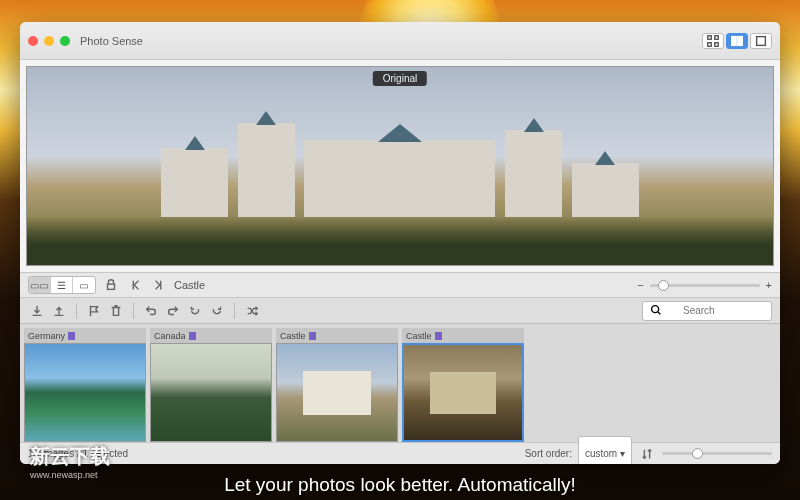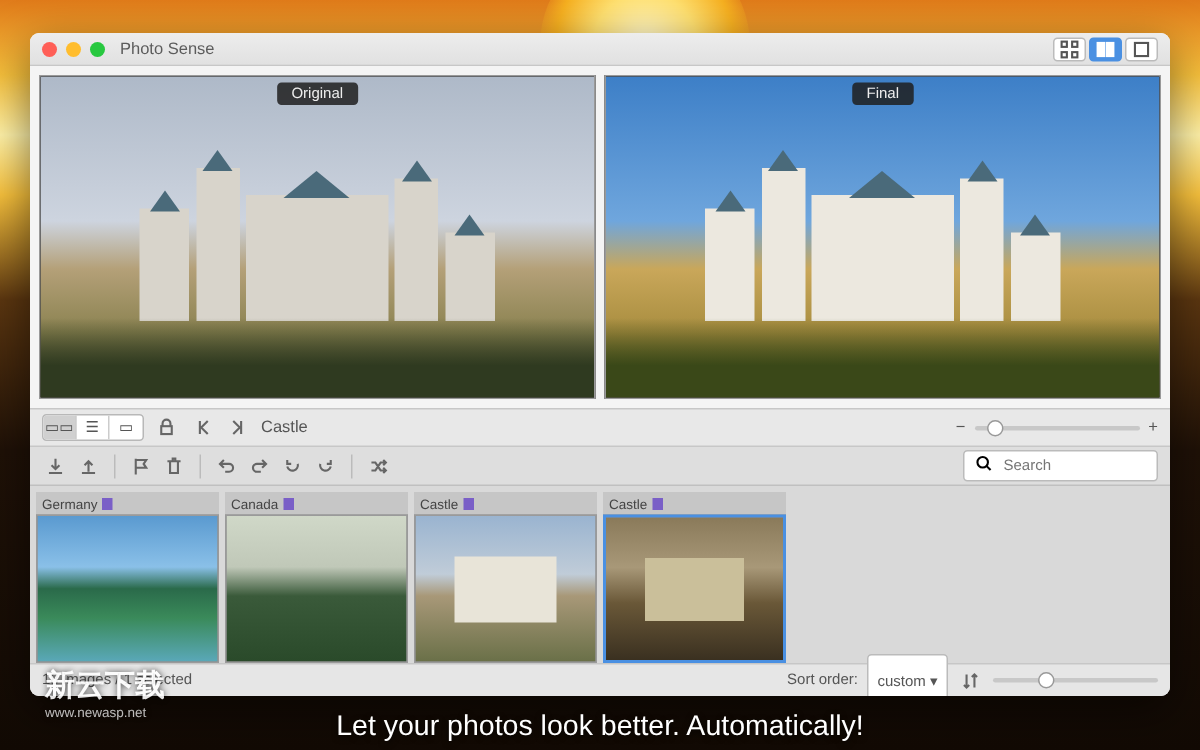--- a/index.html
+++ b/index.html
@@ -11,21 +11,21 @@
     overflow: hidden;
     position: relative;
     background: linear-gradient(to bottom,#e07b1a 0%,#f6c03c 10%,#fff2a8 18%,#f6c03c 26%,#5b3610 40%,#1f1107 60%,#120a04 100%);
   }
   .sun { position:absolute; top:-40px; left:360px; width:140px; height:140px; border-radius:50%; background:radial-gradient(circle,#fff9d0 0%,#ffe070 35%,#f6b020 60%,rgba(246,176,32,0) 75%); }
   .window {
     position:absolute; top:22px; left:20px; right:20px; bottom:36px;
     background:#f4f4f4; border-radius:6px; box-shadow:0 10px 30px rgba(0,0,0,0.5);
     display:flex; flex-direction:column; overflow:hidden;
   }
-  .titlebar { height:22px; background:linear-gradient(#ededed,#e1e1e1); display:flex; align-items:center; padding:0 8px; border-bottom:1px solid #c7c7c7; }
+  .titlebar { height:38px; background:linear-gradient(#ededed,#e1e1e1); display:flex; align-items:center; padding:0 8px; border-bottom:1px solid #c7c7c7; }
   .traffic { display:flex; gap:6px; }
   .dot { width:10px; height:10px; border-radius:50%; }
   .dot.r{background:#ff5f57}.dot.y{background:#ffbd2e}.dot.g{background:#28c840}
   .title { margin-left:10px; color:#5c5c5c; font-size:11px; }
   .view-switch { margin-left:auto; display:flex; gap:2px; }
   .vbtn { width:22px; height:16px; background:#fff; border:1px solid #bbb; border-radius:3px; display:flex; align-items:center; justify-content:center; color:#555; }
   .vbtn.active { background:#4a90e2; color:#fff; border-color:#4a90e2; }
   .content { flex:1; display:flex; }
   .main { flex:1; display:flex; flex-direction:column; }
   .compare { flex:1; display:flex; gap:6px; padding:6px; background:#f4f4f4; }
@@ -48,21 +48,21 @@
   .seg .s { width:22px; height:16px; display:flex; align-items:center; justify-content:center; border-right:1px solid #ccc; font-size:10px; }
   .seg .s:last-child{border-right:none}
   .seg .s.active{background:#d0d0d0}
   .ibtn { width:18px; height:16px; display:flex; align-items:center; justify-content:center; color:#666; cursor:pointer; }
   .spacer{flex:1}
   .zoom { display:flex; align-items:center; gap:6px; }
   .track { width:110px; height:3px; background:#c8c8c8; border-radius:2px; position:relative; }
   .knob { position:absolute; top:-4px; width:11px; height:11px; background:#fff; border:1px solid #999; border-radius:50%; }
   .toolbar2 { height:26px; background:#dedede; border-bottom:1px solid #c0c0c0; display:flex; align-items:center; padding:0 8px; gap:4px; }
   .sep { width:1px; height:16px; background:#bbb; margin:0 4px; }
-  .search { margin-left:auto; display:flex; align-items:center; background:#fff; border:1px solid #bbb; border-radius:3px; padding:1px 6px; gap:6px; width:130px; }
+  .search { margin-left:auto; display:flex; align-items:center; background:#fff; border:1px solid #bbb; border-radius:3px; padding:1px 6px; gap:20px; width:130px; }
   .search input { border:none; outline:none; font-size:10px; width:100%; background:transparent; }
   .strip { height:118px; background:#d9d9d9; display:flex; overflow:hidden; padding:4px 4px 0 4px; gap:4px; }
   .thumb { flex:0 0 122px; display:flex; flex-direction:column; }
   .thead { height:15px; background:#c6c6c6; display:flex; align-items:center; padding:0 4px; font-size:9px; color:#444; gap:3px; }
   .tflag { width:7px; height:8px; background:#7a5fc7; }
   .timg { flex:1; border:1px solid #9a9a9a; background:#888; position:relative; overflow:hidden; }
   .thumb.sel .timg { border:2px solid #4a90e2; }
   .bottombar { height:22px; background:#e6e6e6; border-top:1px solid #c7c7c7; display:flex; align-items:center; padding:0 8px; font-size:10px; color:#555; gap:6px; }
   .select { background:#fff; border:1px solid #bbb; border-radius:3px; padding:11px 6px; font-size:10px; }
   .tagline { position:absolute; bottom:4px; left:0; right:0; text-align:center; color:#fff; font-size:19px; font-weight:500; text-shadow:0 1px 4px rgba(0,0,0,0.8); }
@@ -135,42 +135,20 @@
               </div>
               <div class="tower o t4">
                 <div class="roof"></div>
               </div>
               <div class="tower o t5">
                 <div class="roof"></div>
               </div>
             </div>
           <div class="trees o"></div>
         </div>
-        <div class="pane">
-          <div class="badge">Final</div>
-          <div class="sky f"></div>
-          <div class="castle">
-              <div class="tower t1">
-                <div class="roof"></div>
-              </div>
-              <div class="tower t2">
-                <div class="roof"></div>
-              </div>
-              <div class="tower t3">
-                <div class="roof"></div>
-              </div>
-              <div class="tower t4">
-                <div class="roof"></div>
-              </div>
-              <div class="tower t5">
-                <div class="roof"></div>
-              </div>
-            </div>
-          <div class="trees f"></div>
-        </div>
       </div>
 
       <div class="midbar">
         <div class="seg">
           <div class="s active">▭▭</div>
           <div class="s">☰</div>
           <div class="s">▭</div>
         </div>
         <div class="ibtn">
             <svg viewBox="0 0 16 16">

